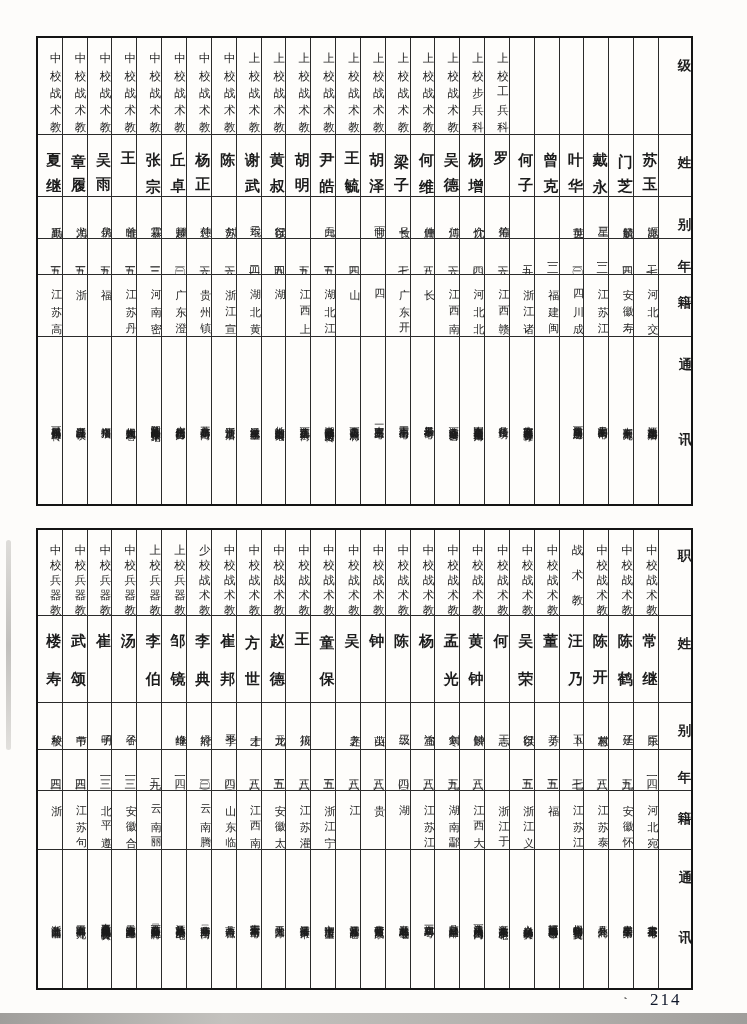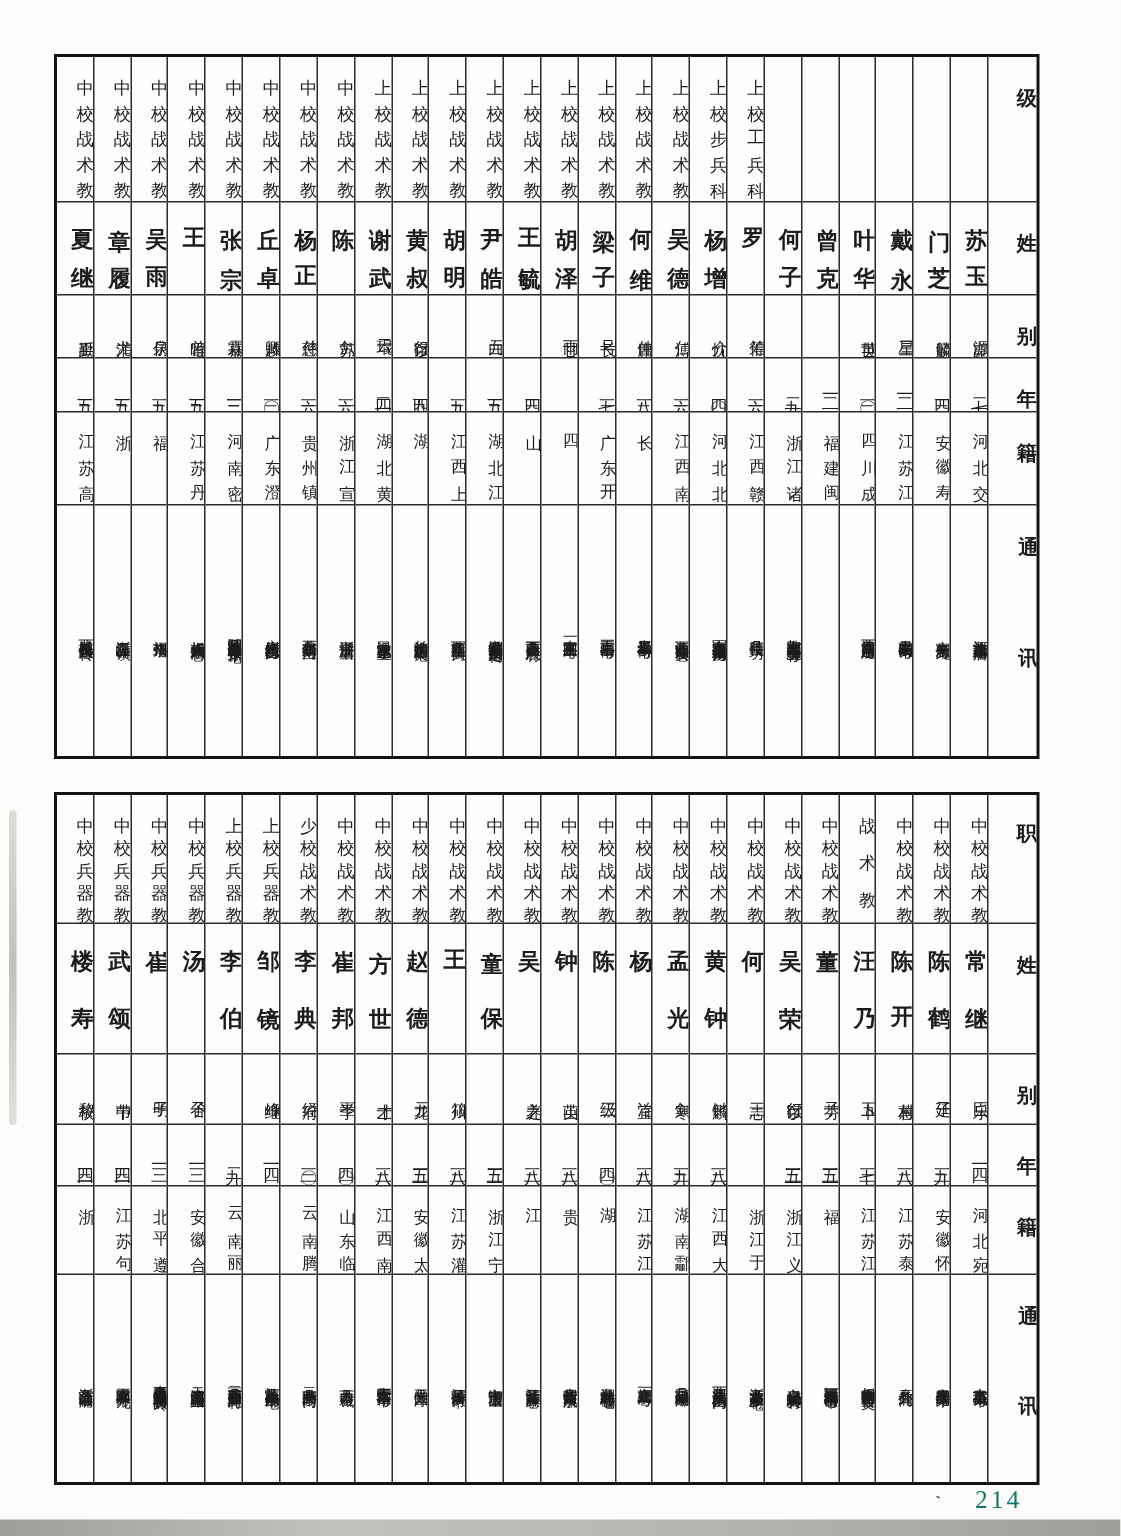--- a/index.html
+++ b/index.html
@@ -53,21 +53,21 @@
   .tbl-bottom .r-rank  {height:85px;}
   .tbl-bottom .r-name  {height:87px;}
   .tbl-bottom .r-alias {height:47px;}
   .tbl-bottom .r-age   {height:41px;}
   .tbl-bottom .r-native{height:59px;}
 
   .header-col .cell{font-size:13.5px;font-weight:bold;text-align:justify;text-align-last:justify;padding:9px 0;letter-spacing:0;}
 
   .page-number{
     position:absolute;left:650px;top:990px;width:60px;
-    font-family:"Liberation Serif",serif;font-size:17px;color:#0f766e;
+    font-family:"Liberation Serif",serif;font-size:17px;color:#0f172a;
     letter-spacing:2px;
   }
 </style>
 </head>
 <body>
 
 <div class="sheet">
 
   <section class="tbl tbl-top">
     <div class="col header-col">

